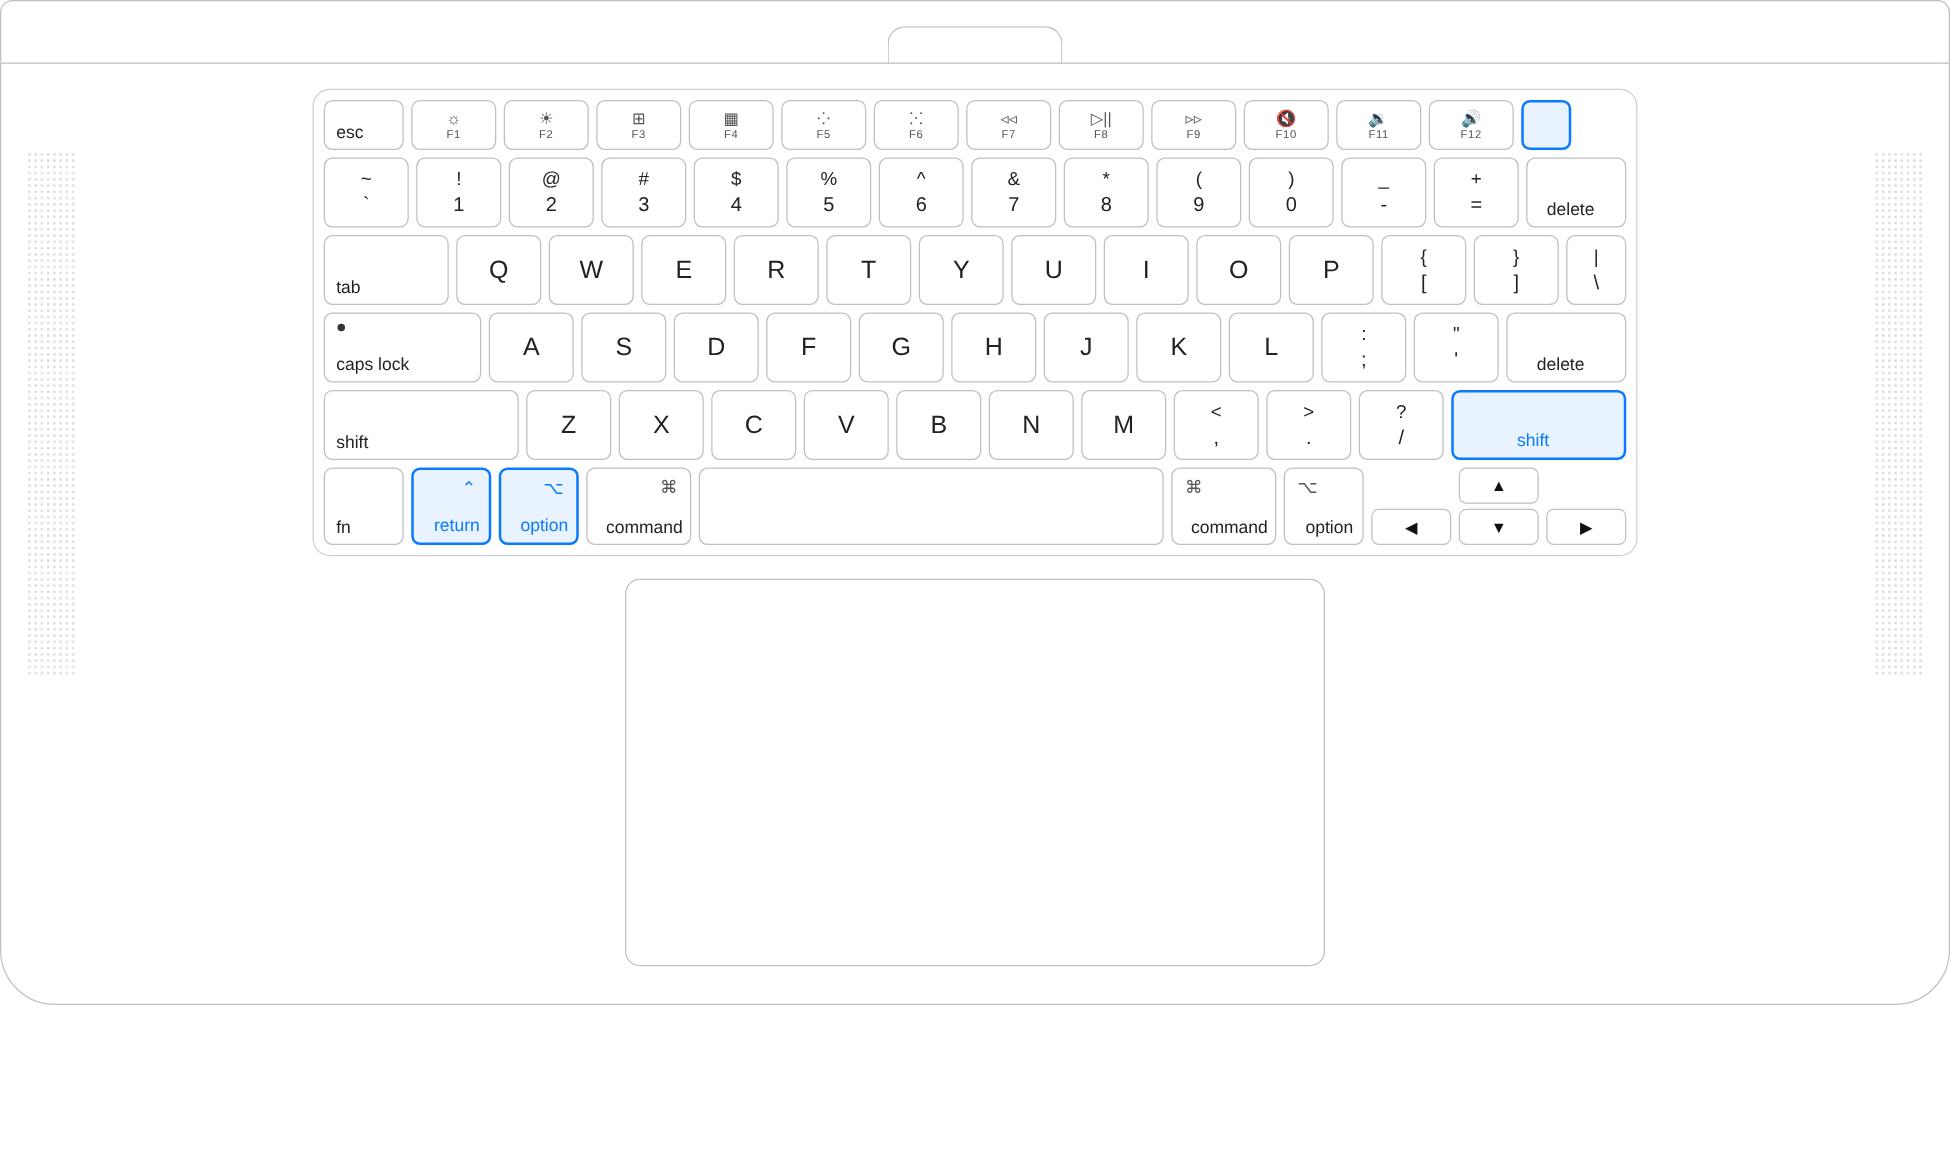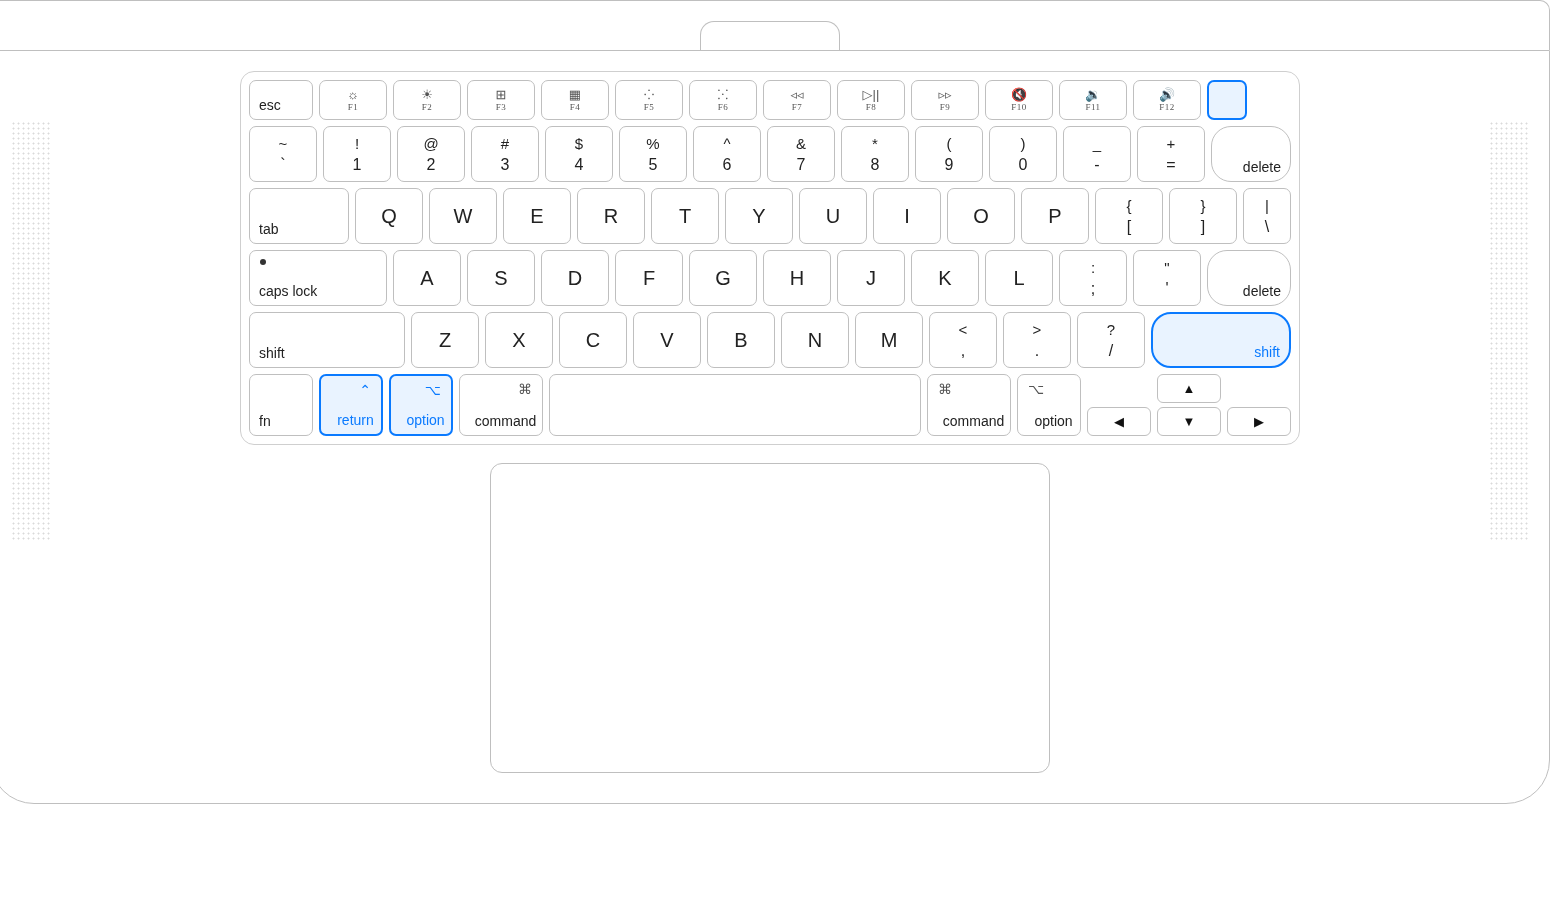--- a/index.html
+++ b/index.html
@@ -6,21 +6,21 @@
   html, body { margin:0; padding:0; }
   body {
     width:1560px; height:920px;
     font-family: -apple-system, "SF Pro Text", "Helvetica Neue", Arial, sans-serif;
     background:#fff;
     color:#111;
     position:relative;
   }
   .laptop {
     position:absolute;
-    left:120px; top:0;
+    left:130px; top:0;
     width:1300px;
   }
   .lid {
     position:relative;
     height:50px;
     border:1px solid #bfbfbf;
     border-bottom:none;
     border-radius:10px 10px 0 0;
     margin:0 -130px;
   }
@@ -76,27 +76,27 @@
     font-size:17px;
     color:#222;
     position:relative;
     user-select:none;
   }
   .key.hl {
     border:2.5px solid #0a7aff;
     background:#e9f3ff;
     color:#0a7aff;
   }
-  .key .sub { font-size:9px; color:#555; margin-top:1px; letter-spacing:.5px;font-family:Liberation Serif, serif; }
+  .key .sub { font-size:9px; color:#555; margin-top:1px; letter-spacing:.5px; }
   .key .icon { font-size:13px; color:#555; line-height:1; }
   .key.fn { height:40px; }
   .key.r  { height:56px; }
   .key.b  { height:62px; }
   .key.small-label { font-size:14px; justify-content:flex-end; align-items:flex-start; padding:0 0 6px 9px; }
-  .key.small-label-right { font-size:14px; justify-content:flex-end; align-items:flex-end; padding:0 9px 6px 0;border-radius:20px; }
+  .key.small-label-right { font-size:14px; justify-content:flex-end; align-items:center; padding:0 9px 6px 0; }
   .key.stack { justify-content:center; }
   .key .top { font-size:15px; line-height:1; }
   .key .bot { font-size:16px; line-height:1; margin-top:6px; }
   .key.letter { font-size:20px; }
   .key .corner-sym {
     position:absolute;
     top:6px; right:10px;
     font-size:14px; color:#555;
   }
   .key.hl .corner-sym { color:#0a7aff; }
@@ -295,21 +295,21 @@
             <span class="top">}</span>
             <span class="bot">]</span>
           </div>
         <div class="key r stack" style="flex:1">
             <span class="top">|</span>
             <span class="bot">\</span>
           </div>
       </div>
 
       <div class="row">
-        <div class="key r small-label" style="width:138px">
+        <div class="key r small-label" style="width:126px">
             <span class="dot"></span>
             <span>caps lock</span>
           </div>
         <div class="key r letter" style="width:68px">
             <span>A</span>
           </div>
         <div class="key r letter" style="width:68px">
             <span>S</span>
           </div>
         <div class="key r letter" style="width:68px">

